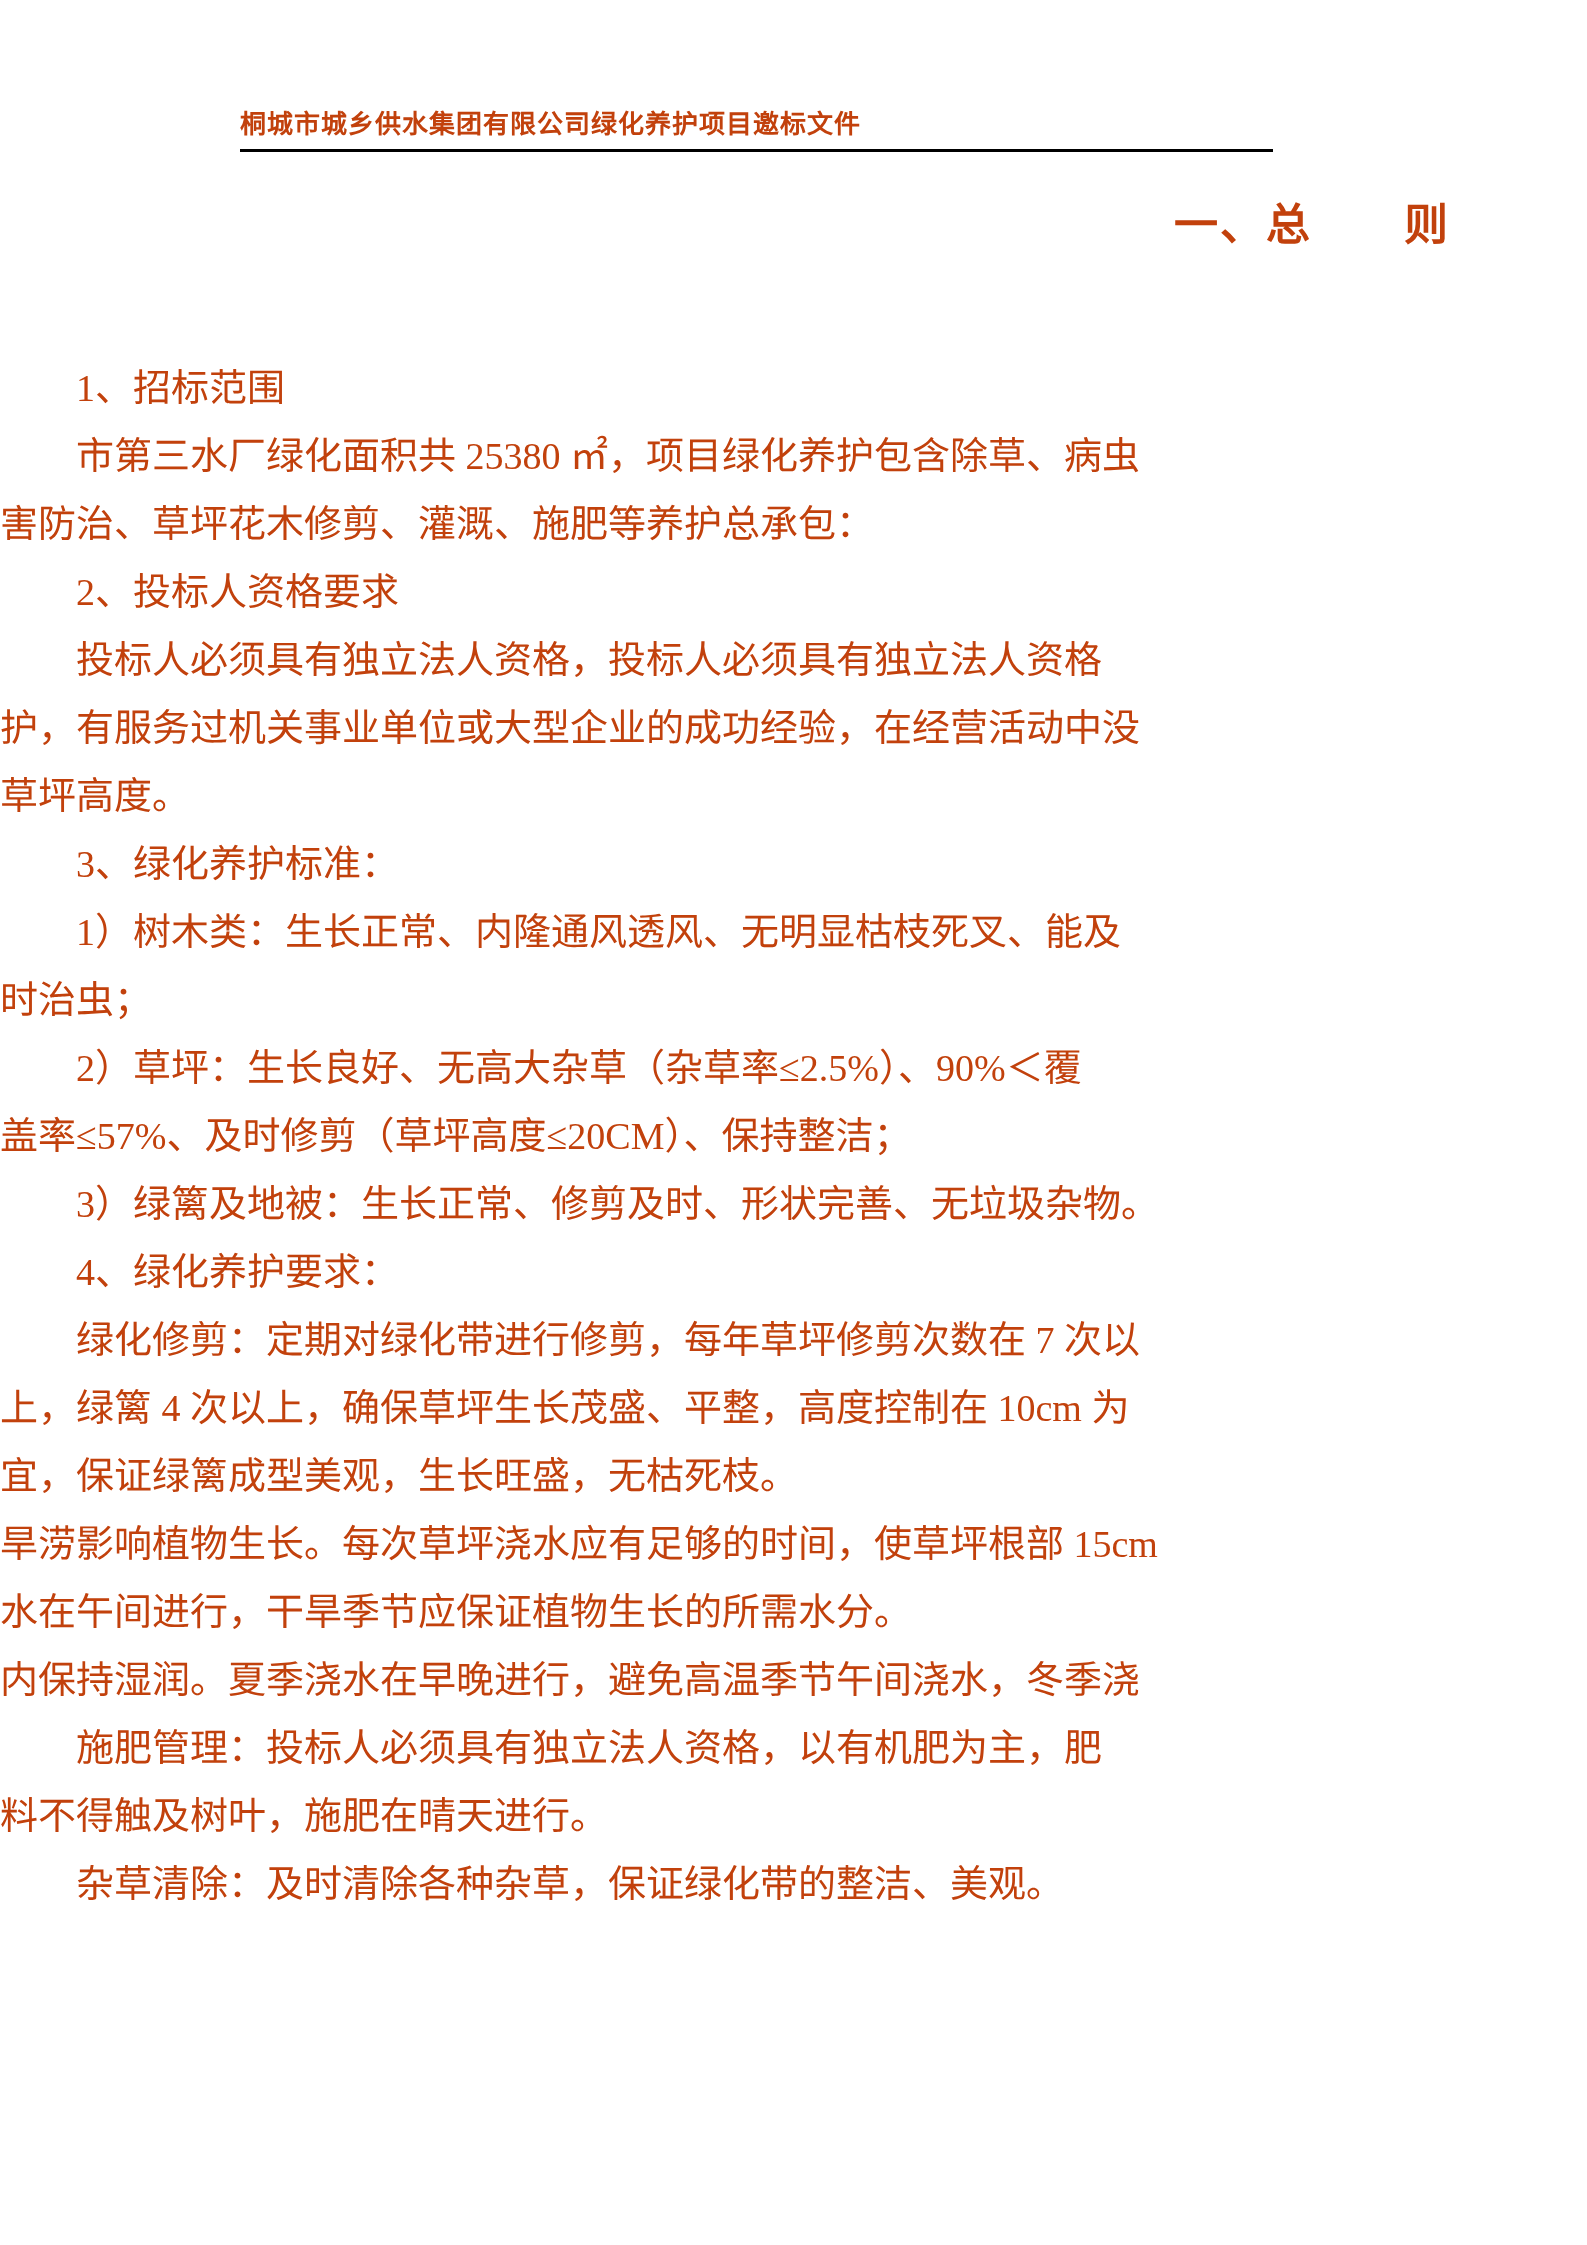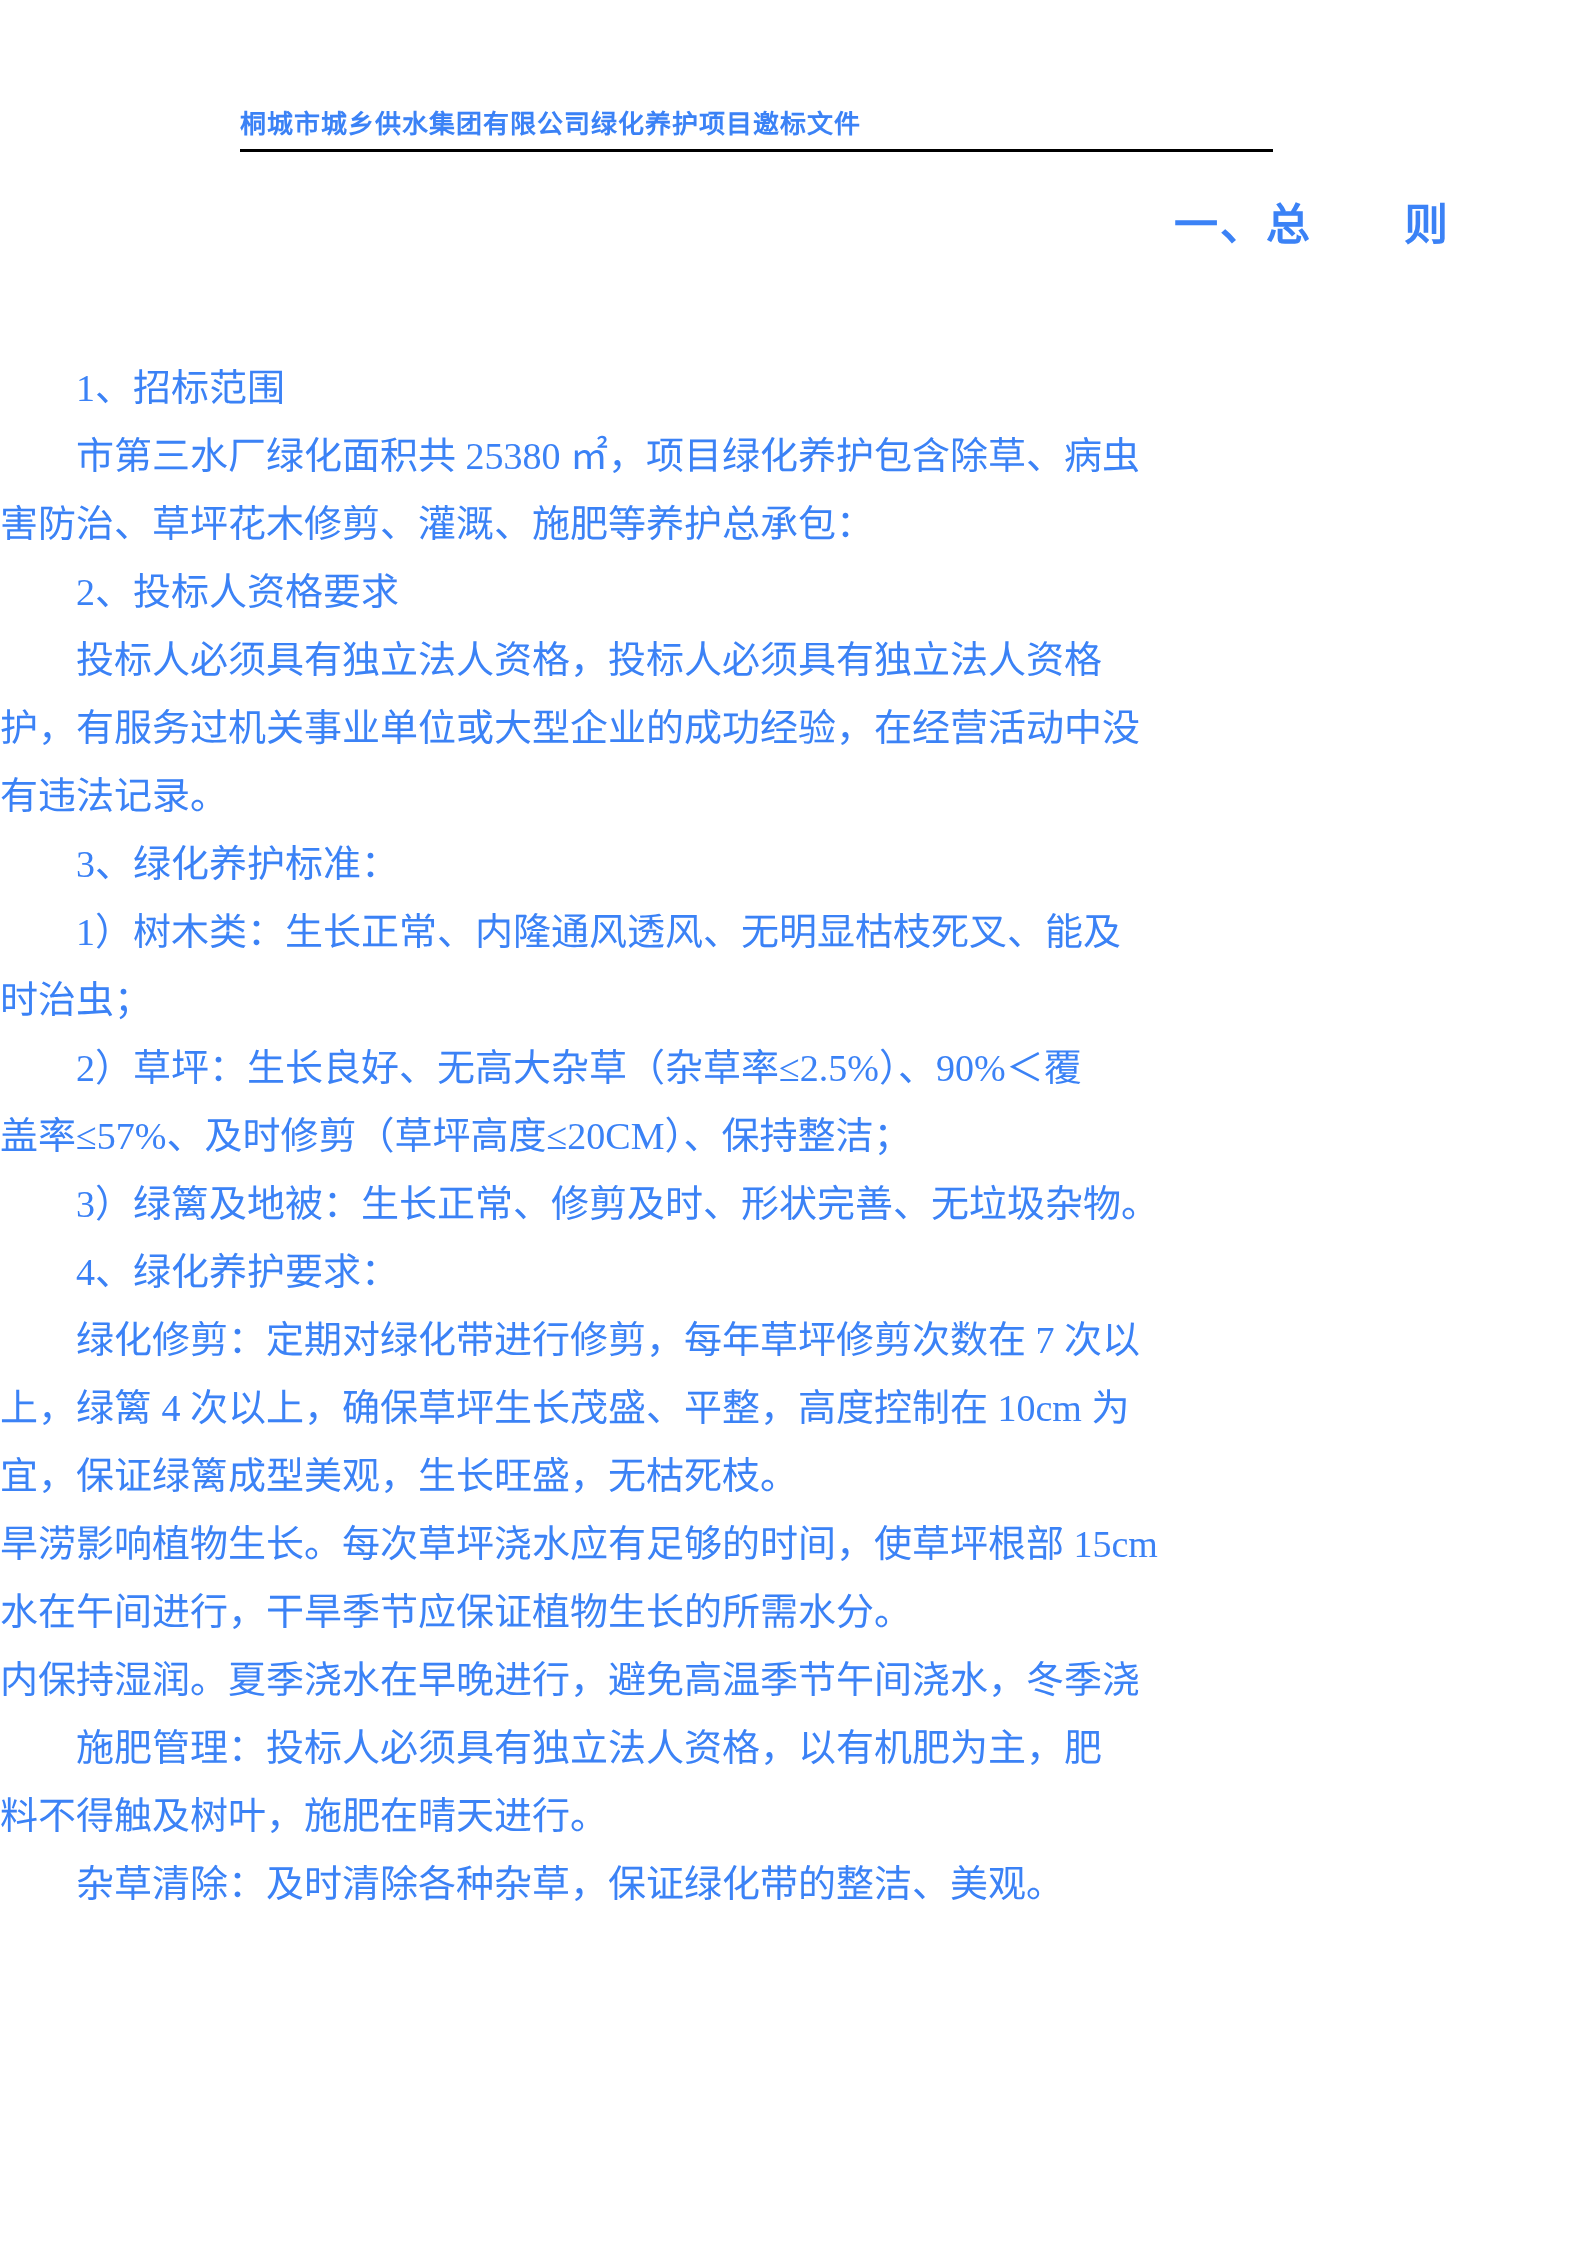--- a/index.html
+++ b/index.html
@@ -5,21 +5,21 @@
   html, body {
     margin: 0;
     padding: 0;
     background: #ffffff;
   }
   .page {
     position: relative;
     width: 1450px;
     height: 2245px;
     background: #ffffff;
-    color: #3b82f6;
+    color: #c2410c;
     font-family: "Liberation Serif", "DejaVu Serif", serif;
     overflow: hidden;
     box-sizing: border-box;
     padding-top: 108px;
   }
   .page-header {
     margin-left: 240px;
     margin-right: 177px;
     font-size: 26px;
     font-weight: bold;
@@ -55,21 +55,21 @@
 
   <div class="doc-title">一、总　　则</div>
 
   <div class="doc-body">
       <div class="line">　　1、招标范围</div>
       <div class="line">　　市第三水厂绿化面积共 25380 ㎡，项目绿化养护包含除草、病虫</div>
       <div class="line">害防治、草坪花木修剪、灌溉、施肥等养护总承包：</div>
       <div class="line">　　2、投标人资格要求</div>
       <div class="line">　　投标人必须具有独立法人资格，投标人必须具有独立法人资格</div>
       <div class="line">护，有服务过机关事业单位或大型企业的成功经验，在经营活动中没</div>
-      <div class="line">有违法记录。</div>
+      <div class="line">草坪高度。</div>
       <div class="line">　　3、绿化养护标准：</div>
       <div class="line">　　1）树木类：生长正常、内隆通风透风、无明显枯枝死叉、能及</div>
       <div class="line">时治虫；</div>
       <div class="line">　　2）草坪：生长良好、无高大杂草（杂草率≤2.5%）、90%＜覆</div>
       <div class="line">盖率≤57%、及时修剪（草坪高度≤20CM）、保持整洁；</div>
       <div class="line">　　3）绿篱及地被：生长正常、修剪及时、形状完善、无垃圾杂物。</div>
       <div class="line">　　4、绿化养护要求：</div>
       <div class="line">　　绿化修剪：定期对绿化带进行修剪，每年草坪修剪次数在 7 次以</div>
       <div class="line">上，绿篱 4 次以上，确保草坪生长茂盛、平整，高度控制在 10cm 为</div>
       <div class="line">宜，保证绿篱成型美观，生长旺盛，无枯死枝。</div>

